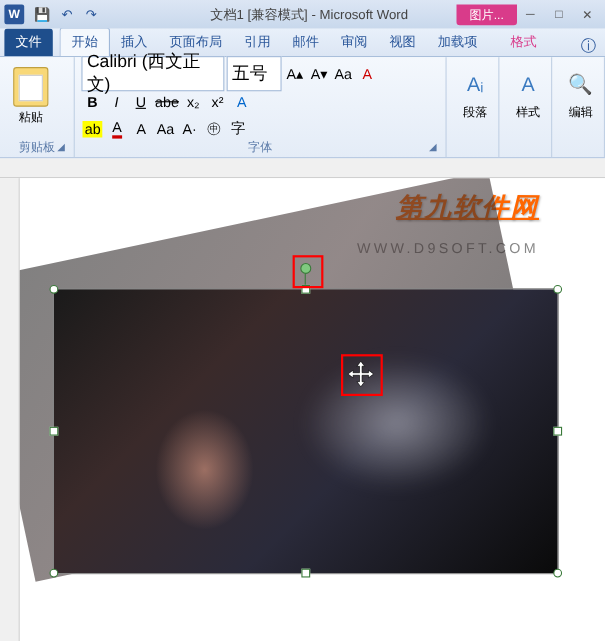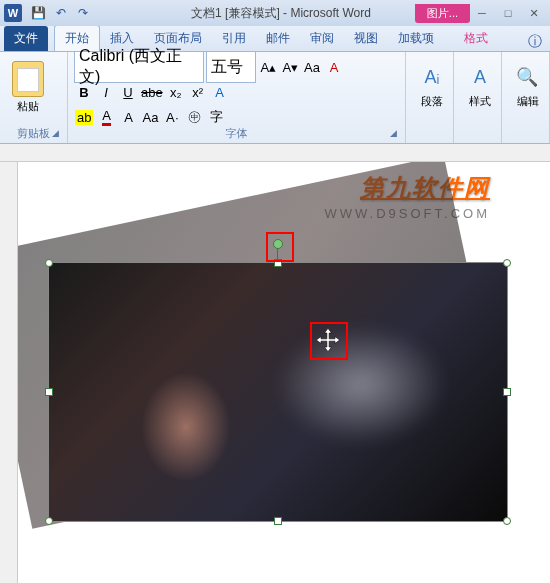--- a/index.html
+++ b/index.html
@@ -48,21 +48,21 @@
 
 .ruler { height: 18px; background: #f0f0f0; border-bottom: 1px solid #ccc; position: relative; }
 .ruler-v { position: absolute; left: 0; top: 162px; bottom: 0; width: 18px; background: #f0f0f0; border-right: 1px solid #ccc; }
 
 .document { position: absolute; top: 162px; left: 18px; right: 0; bottom: 0; background: #fff; overflow: hidden; }
 
 .canvas { position: relative; width: 100%; height: 100%; }
 
 .watermark { position: absolute; top: 10px; right: 60px; text-align: right; }
 .watermark-main { font-size: 24px; font-weight: bold; color: #ff6600; font-style: italic; text-shadow: 1px 1px 2px rgba(0,0,0,0.3); letter-spacing: 2px; text-decoration: underline; }
-.watermark-url { font-size: 13px; color: #888; letter-spacing: 3px; margin-top: 2px; text-align: right; }
+.watermark-url { font-size: 13px; color: #888; letter-spacing: 3px; margin-top: 14px; text-align: right; }
 
 .image-rotated { position: absolute; top: 40px; left: -20px; width: 480px; height: 280px; background: linear-gradient(135deg, #2a2a2a, #4a3a3a, #1a1a1a); transform: rotate(-12deg); opacity: 0.6; }
 
 .image-main { position: absolute; top: 100px; left: 30px; width: 460px; height: 260px; background: linear-gradient(135deg, #1a1a1a 0%, #3a2a2a 30%, #2a2a3a 60%, #0a0a0a 100%); border: 1px solid #888; }
 .image-main::before { content: ''; position: absolute; left: 20%; bottom: 15%; width: 90px; height: 110px; background: radial-gradient(ellipse, rgba(200,140,120,0.7), transparent 70%); border-radius: 50%; }
 .image-main::after { content: ''; position: absolute; right: 10%; top: 20%; width: 200px; height: 140px; background: radial-gradient(ellipse, rgba(220,220,230,0.5), transparent 60%); filter: blur(8px); }
 
 .sel-handle { position: absolute; width: 8px; height: 8px; background: #fff; border: 1px solid #3a7a3a; border-radius: 50%; }
 .sel-handle.sq { border-radius: 0; }
 .h-tl { top: -4px; left: -4px; }

